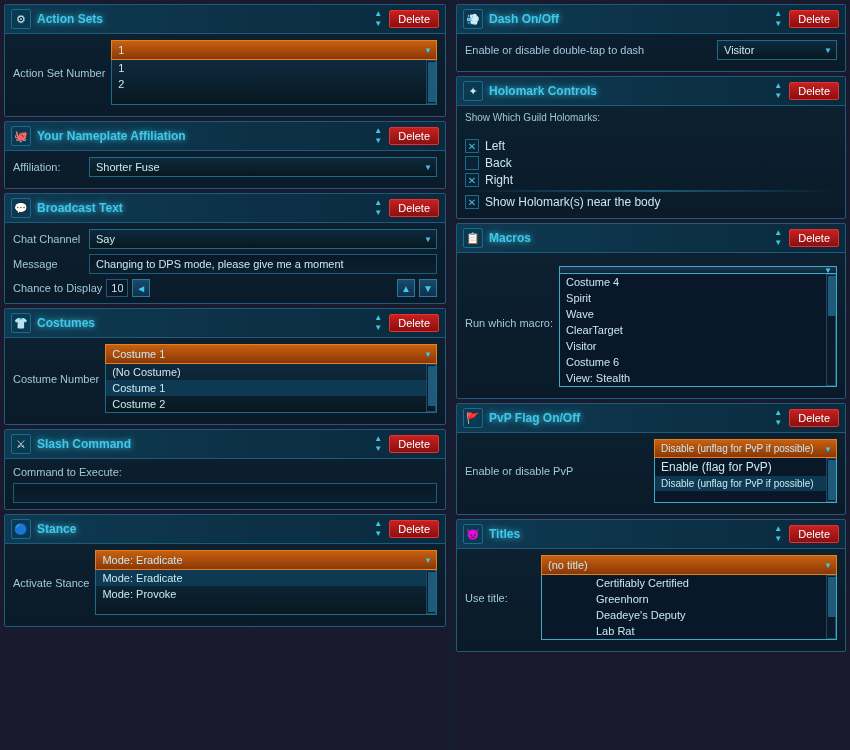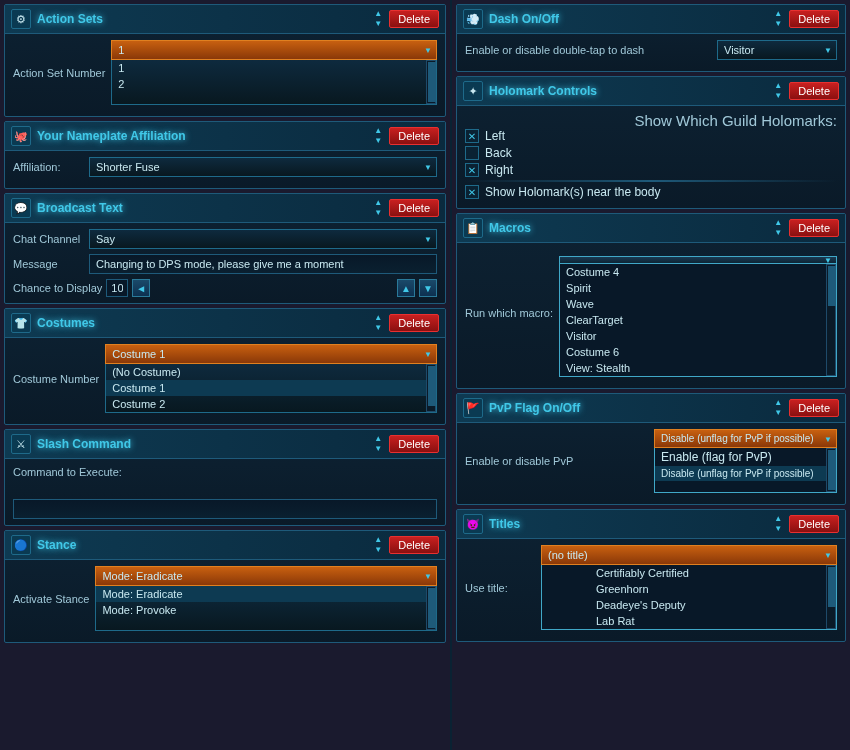--- a/index.html
+++ b/index.html
@@ -233,23 +233,22 @@
       height: 18px;
       cursor: pointer;
       font-size: 10px;
       display: flex;
       align-items: center;
       justify-content: center;
     }
 
     .section-label {
       color: #a0c8d8;
-      font-size: 15px;
-      margin-bottom: 0;
-      text-align: right;
+      font-size: 10px;
+      margin-bottom: 16px;
     }
 
     .dropdown-list-scroll {
       flex: 1;
     }
 
     .separator {
       height: 2px;
       background: linear-gradient(90deg, transparent, #1e5a7a, transparent);
       margin: 3px 0;
@@ -407,21 +406,21 @@
         </div>
         <span class="panel-title">Slash Command</span>
       </div>
       <div class="panel-arrows">
         <button class="arrow-btn">▲</button>
         <button class="arrow-btn">▼</button>
       </div>
       <button class="delete-btn">Delete</button>
     </div>
     <div class="panel-body">
-      <div style="margin-bottom:20px;">
+      <div style="margin-bottom:4px;">
         <span class="field-label">Command to Execute:</span>
       </div>
       <input class="text-input" type="text" style="width: 100%;">
     </div>
   </div>
 
   <div class="panel">
     <div class="panel-header">
       <div class="panel-header-left">
         <div class="panel-icon">

